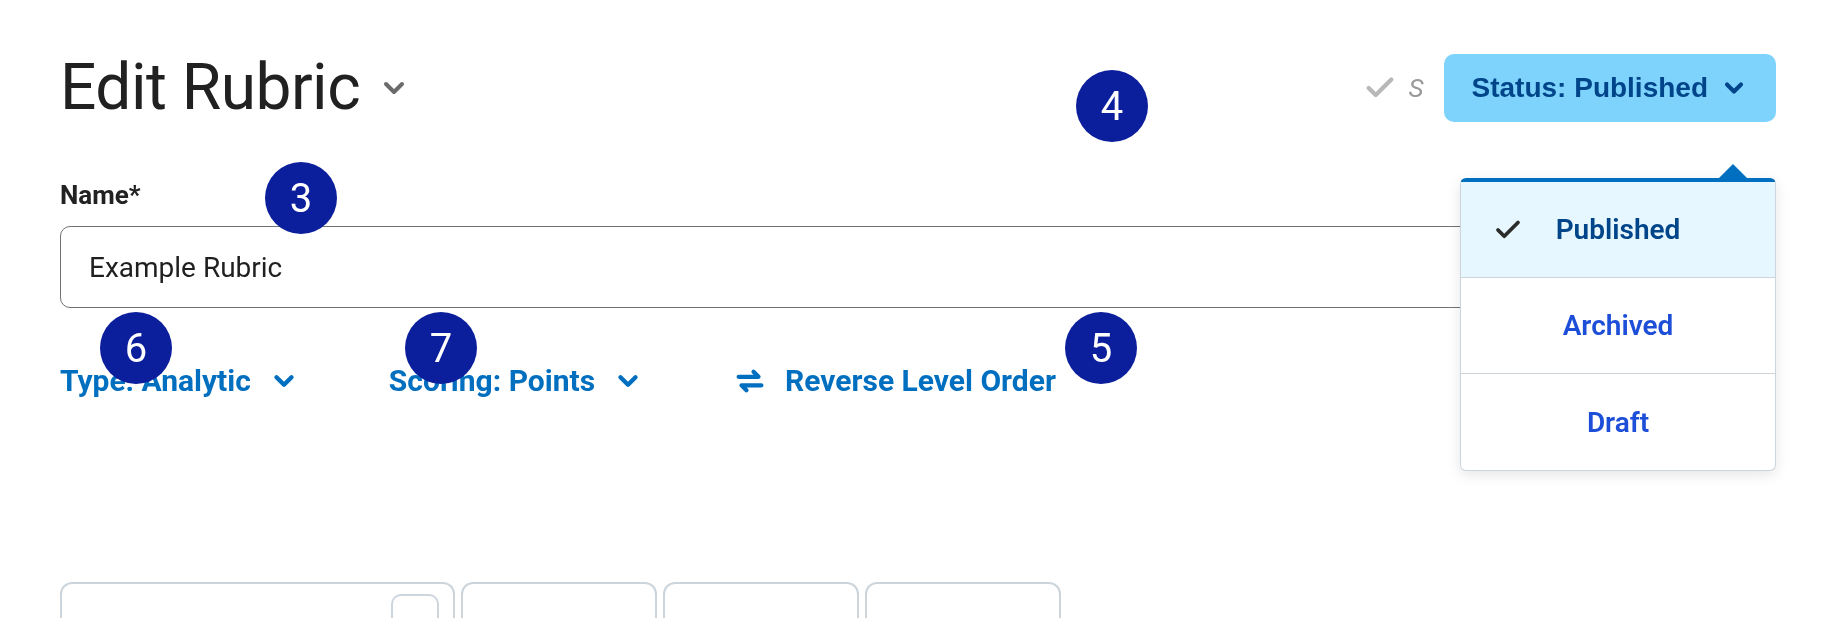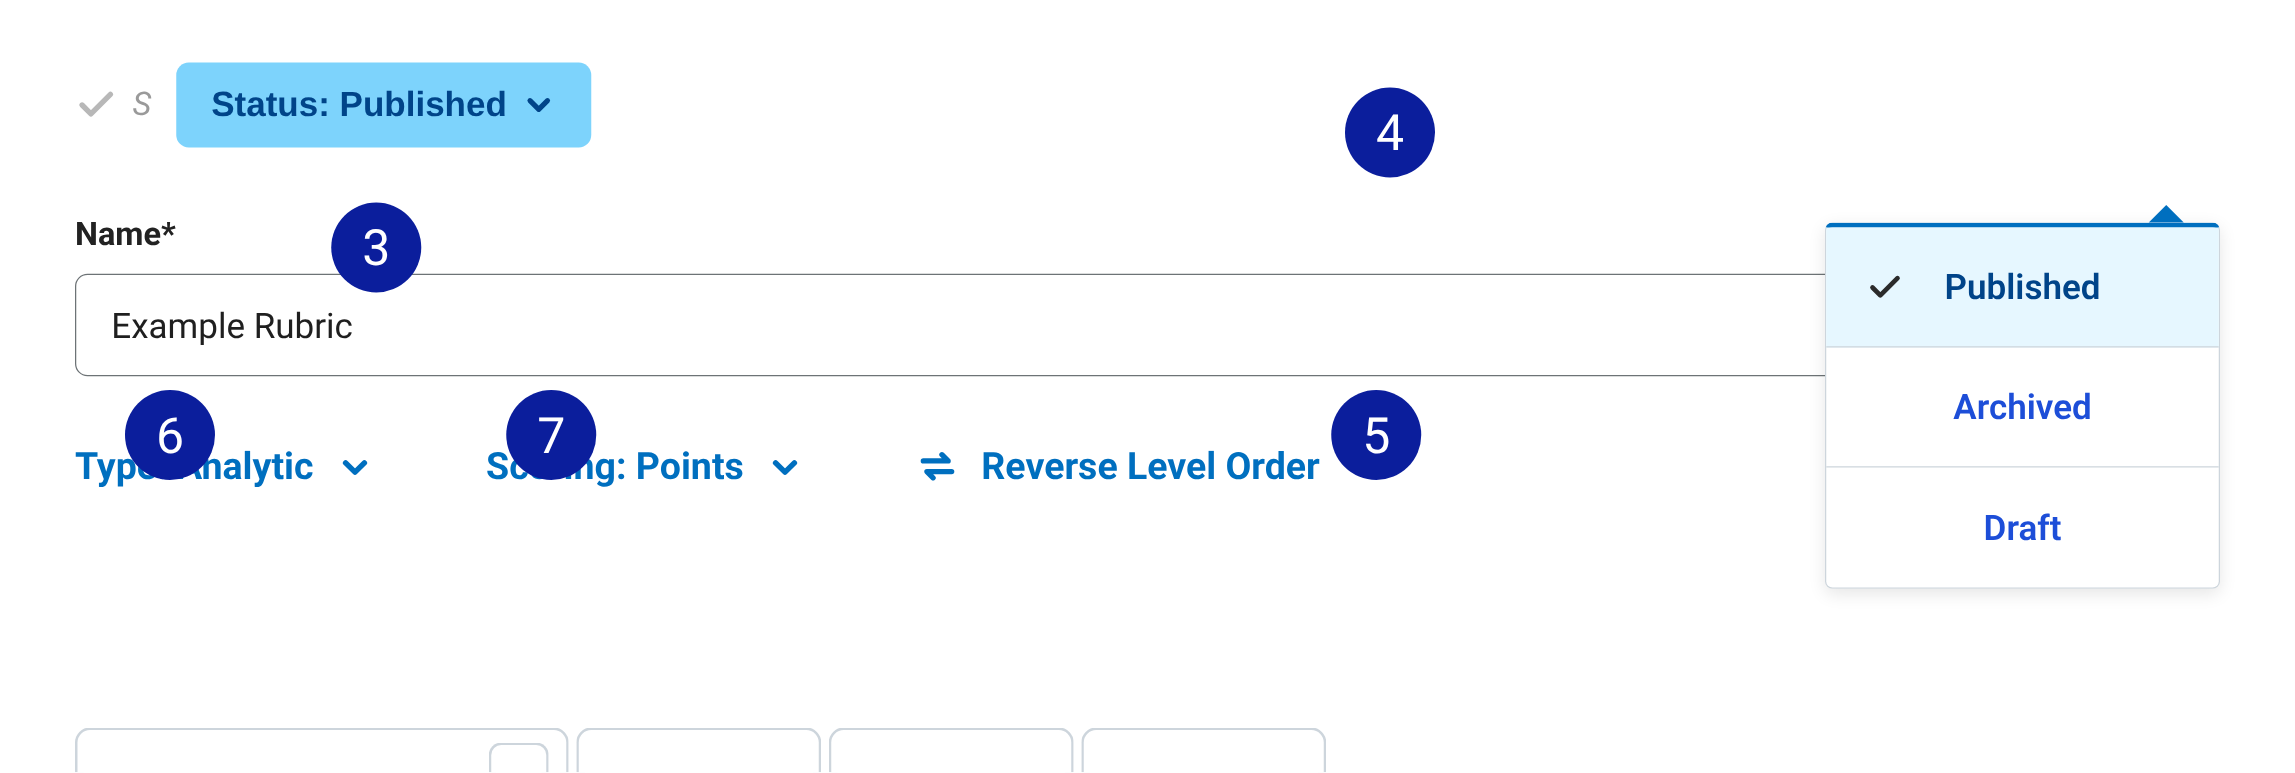--- a/index.html
+++ b/index.html
@@ -196,21 +196,21 @@
       color: #006fbf;
     }
 
     .option-chevron {
       display: flex;
       color: #006fbf;
     }
 
     .reverse-button {
       display: inline-flex;
-      align-items: flex-start;
+      align-items: center;
       gap: 18px;
       cursor: pointer;
       color: #006fbf;
     }
 
     .reverse-icon {
       display: flex;
       color: #006fbf;
     }
 
@@ -280,20 +280,28 @@
     .ann-6 { top: 312px; left: 100px; }
     .ann-7 { top: 312px; left: 405px; }
 
   </style>
 </head>
 <body>
 
 <div class="container">
 
   <div class="header-row">
+    <div class="header-left">
+      <h1 class="page-title">Edit Rubric</h1>
+      <span class="title-chevron">
+        <svg width="32" height="32" viewBox="0 0 24 24" fill="none" stroke="currentColor" stroke-width="3" stroke-linecap="round" stroke-linejoin="round">
+            <polyline points="6 9 12 15 18 9"></polyline>
+          </svg>
+      </span>
+    </div>
     <div class="header-right">
       <div class="save-indicator">
         <span class="check">
           <svg width="34" height="34" viewBox="0 0 24 24" fill="none" stroke="#b8b8b8" stroke-width="3" stroke-linecap="round" stroke-linejoin="round">
               <polyline points="20 6 9 17 4 12"></polyline>
             </svg>
         </span>
         <span class="save-text">S</span>
       </div>
       <button class="status-button">

